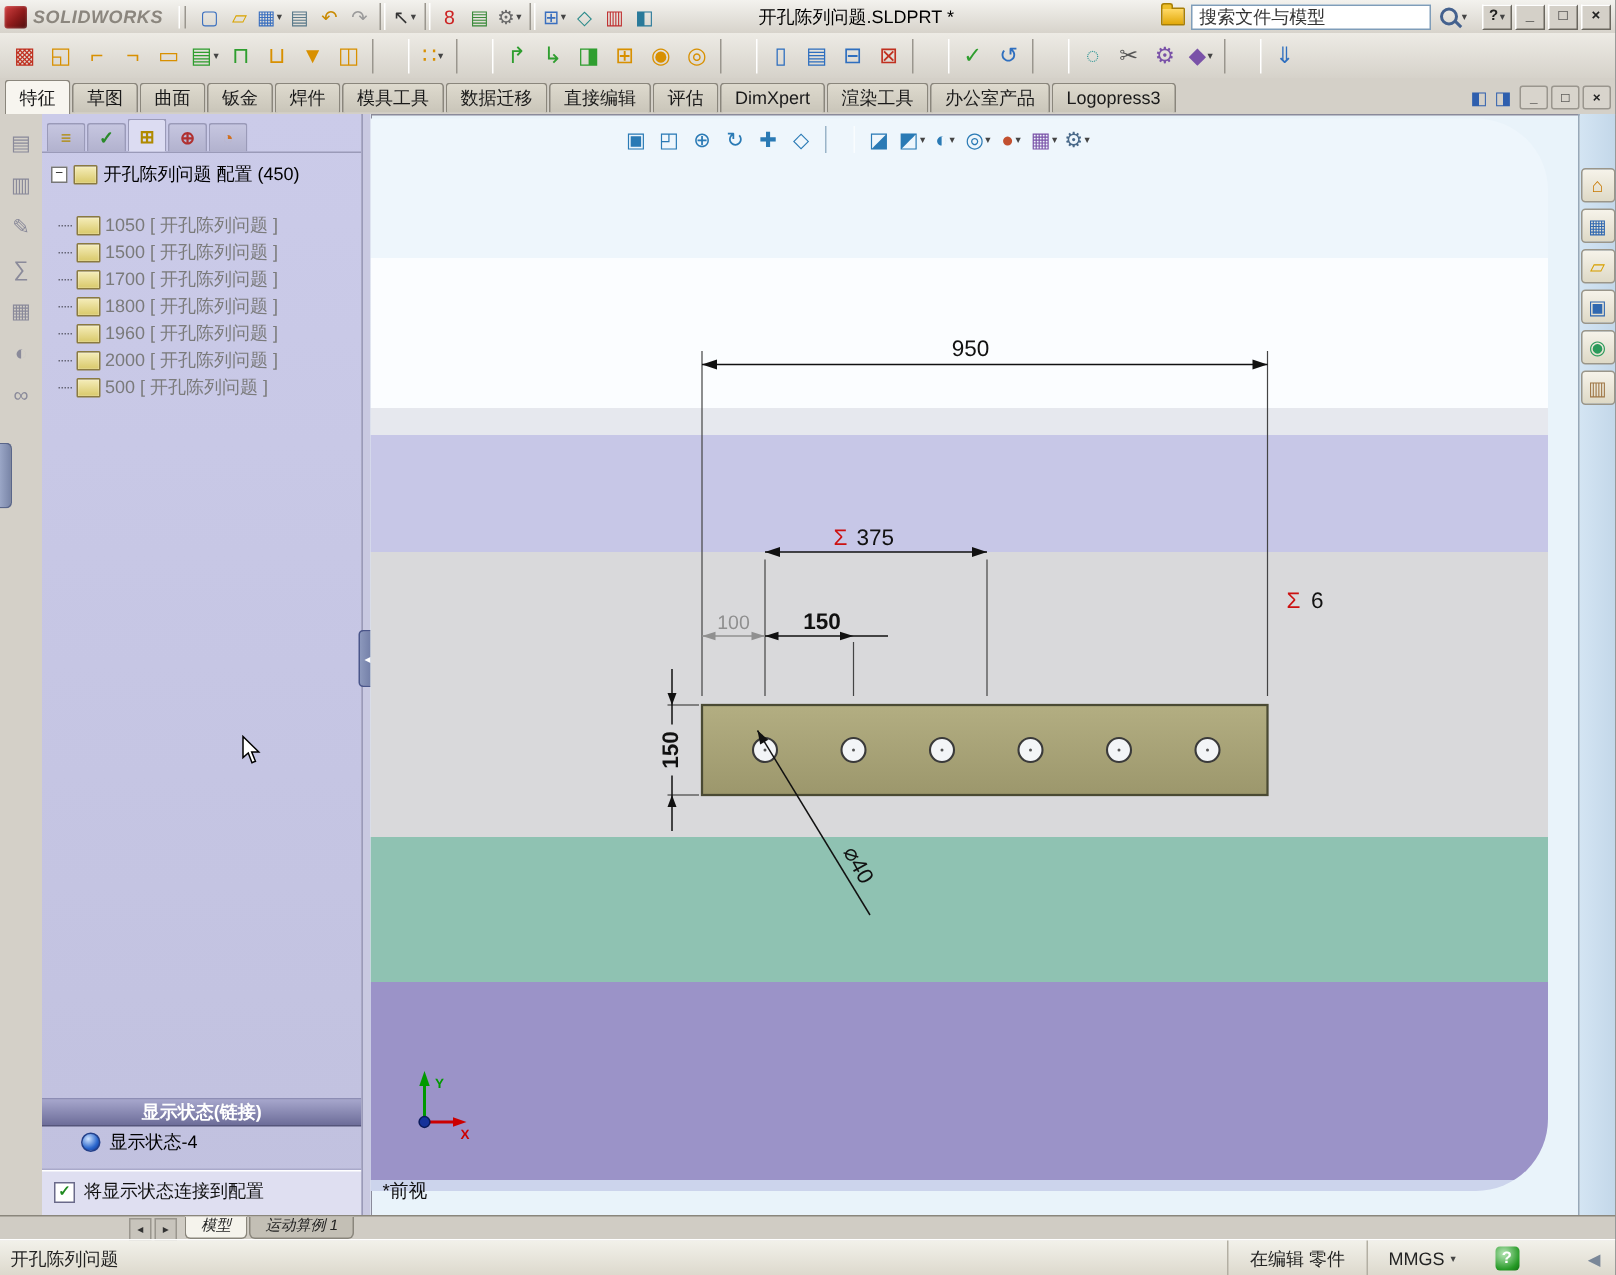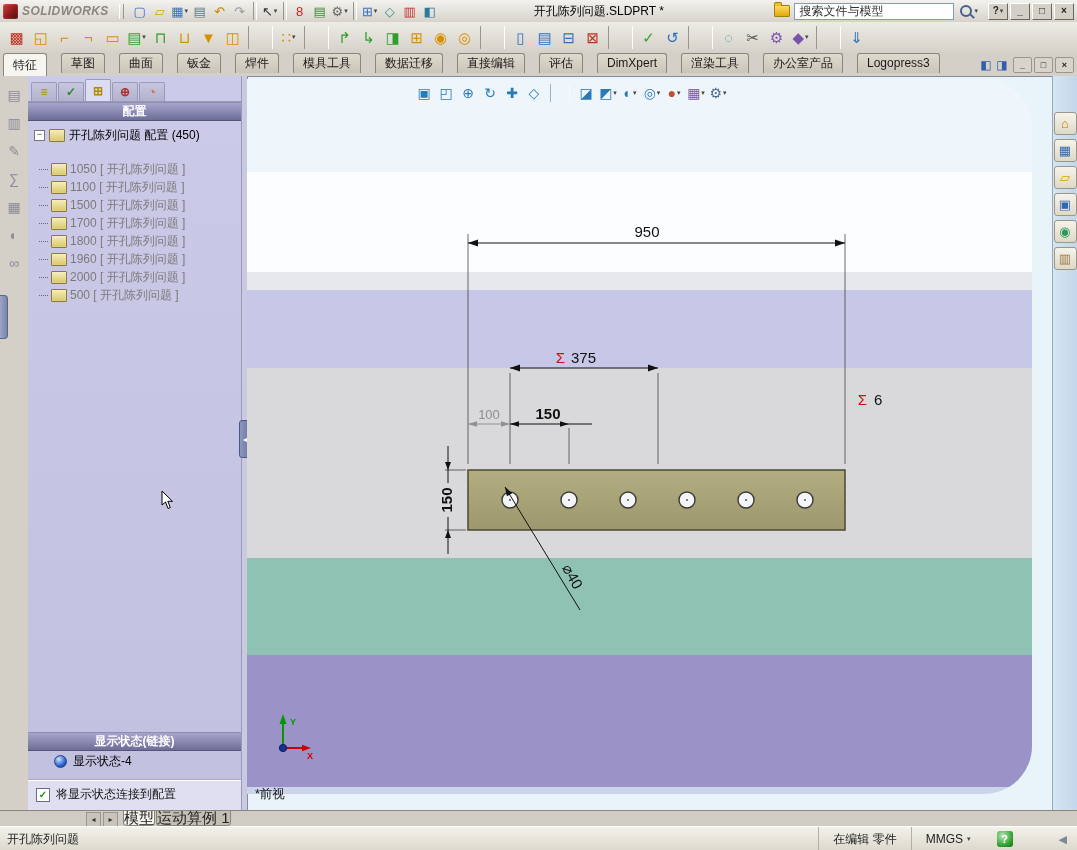--- a/index.html
+++ b/index.html
@@ -13,21 +13,21 @@
   .sw-logo{width:15px;height:15px;border-radius:2px;background:linear-gradient(135deg,#d24040 0%,#8c1a1a 55%,#4d0e0e 100%);
     box-shadow:inset 0 0 2px #fff5;margin-right:2px;flex:none;}
   .brand{font-weight:bold;font-style:italic;color:#8b867e;letter-spacing:.4px;margin-right:4px;}
   .grip{width:3px;height:15px;border-left:1px solid #fff;border-right:1px solid #9a968e;margin:0 4px;}
   .tb-icons,.winbtns,.cmtabs,.pane-icons,.docctl,.hud,.doctabs-list{display:flex;align-items:center;}
   .tbic{min-width:20px;height:18px;display:flex;align-items:center;justify-content:center;
     border-radius:2px;cursor:default;}
   .tbic .g{font-size:13px;line-height:1;}
   .tbic.dd::after{content:"▾";font-size:7px;color:#444;margin-left:1px;}
   .tbic.vsep{min-width:2px;width:2px;height:18px;border-left:1px solid #9a968e;border-right:1px solid #ffffff;margin:0 3px;border-radius:0;}
-  .doc-title{margin-left:92px;white-space:nowrap;color:#000;}
+  .doc-title{margin-left:64px;white-space:nowrap;color:#000;}
   .search{margin-left:auto;display:flex;align-items:center;gap:4px;margin-right:6px;}
   .folder{width:14px;height:10px;background:linear-gradient(#ffd966,#e2a90a);border:1px solid #a87f06;border-radius:1px;position:relative;}
   .folder::before{content:"";position:absolute;top:-4px;left:-1px;width:6px;height:3px;background:#eebf2a;
     border:1px solid #a87f06;border-bottom:none;border-radius:2px 2px 0 0;}
   .search-box{width:150px;height:15px;line-height:15px;background:#fff;border:1px solid #7f9db9;
     padding:0 4px;color:#333;white-space:nowrap;overflow:hidden;}
   .mag-btn{display:flex;align-items:center;padding:0 2px;}
   .mag{position:relative;width:8px;height:8px;border:2px solid #44618e;border-radius:50%;display:inline-block;}
   .mag::after{content:"";position:absolute;width:6px;height:2px;background:#44618e;transform:rotate(45deg);right:-5px;bottom:-2px;}
   .mag-btn::after{content:"▾";font-size:7px;color:#444;margin-left:2px;}
@@ -38,21 +38,21 @@
 
   
   .toolbar2{position:absolute;left:0;top:22px;right:0;height:30px;display:flex;align-items:center;
     padding:0 5px;gap:1px;background:linear-gradient(#edebe5,#d6d2ca);border-bottom:1px solid #a8a49c;}
   .toolbar2 .tbic{min-width:23px;height:23px;}
   .toolbar2 .tbic .g{font-size:15px;}
 
   
   .tabrow{position:absolute;left:0;top:52px;right:0;height:24px;background:#d4d0c8;display:flex;
     align-items:flex-end;padding:0 3px;border-bottom:1px solid #8a867c;}
-  .cmtabs{gap:14px;align-items:flex-start;}
+  .cmtabs{gap:1px;align-items:center;}
   .cmtab{height:19px;line-height:19px;padding:0 9px;font-size:12px;color:#1a1a1a;white-space:nowrap;
     background:linear-gradient(#dedace,#c9c5b9);border:1px solid #8a867c;border-bottom:none;border-radius:3px 3px 0 0;}
   .cmtab.active{background:#f7f5ef;height:22px;line-height:22px;}
   .tabrow-right{margin-left:auto;display:flex;align-items:center;gap:3px;padding-bottom:3px;}
   .pane-icons .tbic{min-width:16px;height:14px;}
   .pane-icons .tbic .g{font-size:12px;}
   .docctl{gap:2px;}
   .docctl .tbic{min-width:17px;height:14px;border:1px solid #9a968e;background:#d8d4cc;border-radius:2px;}
   .docctl .tbic .g{font-size:9px;font-weight:bold;}
 
@@ -135,22 +135,22 @@
   .right-strip .tbic{min-width:21px;height:21px;border:1px solid #9a968a;border-radius:3px;
     background:linear-gradient(#f6f3ea,#ded9c6);}
   .right-strip .tbic .g{font-size:13px;}
 
   
   .doc-tabs{position:absolute;left:0;right:0;top:810px;height:16px;background:#d0ccc4;border-top:1px solid #8a867c;
     display:flex;align-items:flex-start;padding-left:86px;gap:2px;}
   .tsbtn{width:13px;height:13px;margin-top:1px;display:flex;align-items:center;justify-content:center;
     background:#c8c4bc;border:1px solid #9a968e;color:#333;font-size:8px;}
   .doctabs-list{gap:1px;margin-left:3px;}
-  .doctab{height:14px;line-height:14px;padding:0 0;font-size:15px;color:#222;background:#c3bfb5;
-    border:1px solid #8a867c;border-top:none;border-radius:0 0 4px 4px;white-space:nowrap;}
+  .doctab{height:14px;line-height:14px;padding:0 10px;font-size:10px;color:#222;background:#c3bfb5;
+    border:1px solid #8a867c;border-top:none;border-radius:0 0 4px 4px;white-space:nowrap;font-style:italic;}
   .doctab.active{background:#f5f3ec;}
 
   
   .statusbar{position:absolute;left:0;right:0;top:826px;height:24px;display:flex;align-items:center;
     background:linear-gradient(#f2f1ea,#dcd8cc);border-top:1px solid #fff;color:#222;}
   .sb-doc{flex:1;padding-left:7px;white-space:nowrap;}
   .sb-cell{height:100%;display:flex;align-items:center;padding:0 14px;border-left:1px solid #b3afa3;white-space:nowrap;}
   .sb-units::after{content:"▾";font-size:7px;color:#444;margin-left:4px;}
   .sb-help{width:16px;height:16px;margin:0 12px;border-radius:3px;display:flex;align-items:center;justify-content:center;
     color:#fff;font-weight:bold;font-size:11px;background:radial-gradient(circle at 35% 30%,#b8e6b8,#269a26 70%,#137013);}
@@ -509,40 +509,34 @@
         </span>
 
         <span class="tbic">
           <span class="g" style="color: rgb(176, 48, 48);">⊕</span>
         </span>
 
         <span class="tbic">
           <span class="g" style="color: rgb(208, 112, 32);">◔</span>
         </span>
       </div>
-    <div class="panel-header">配置</div>
     <div class="tree">
       <div class="troot">
         <span class="expander">−</span>
         <span class="cfg-icon"></span>
         <span class="tlabel-root">开孔陈列问题 配置 (450)</span>
       </div>
       <div class="tree-children">
 
           <div class="trow">
             <span class="tick"></span>
             <span class="cfg-icon"></span>
             <span class="tlabel">1050 [ 开孔陈列问题 ]</span>
           </div>
 
-          <div class="trow">
-            <span class="tick"></span>
-            <span class="cfg-icon"></span>
-            <span class="tlabel">1100 [ 开孔陈列问题 ]</span>
-          </div>
 
           <div class="trow">
             <span class="tick"></span>
             <span class="cfg-icon"></span>
             <span class="tlabel">1500 [ 开孔陈列问题 ]</span>
           </div>
 
 
           <div class="trow">
             <span class="tick"></span>

